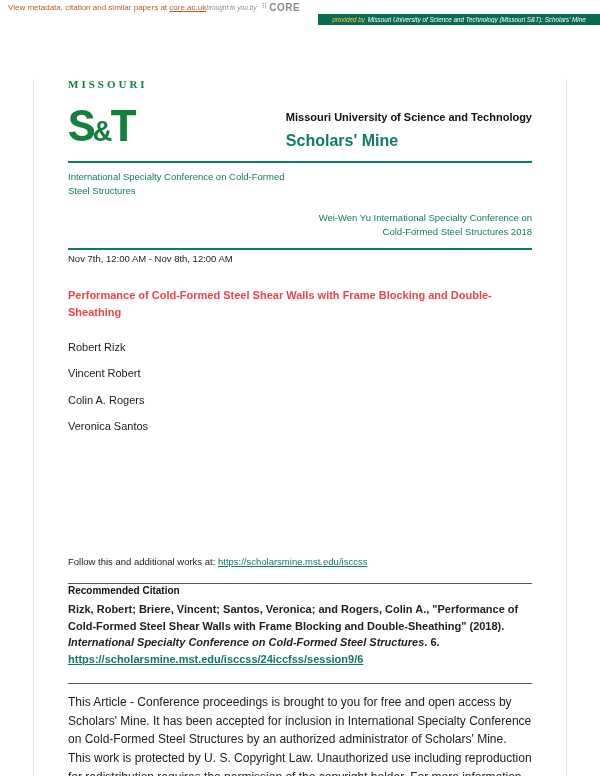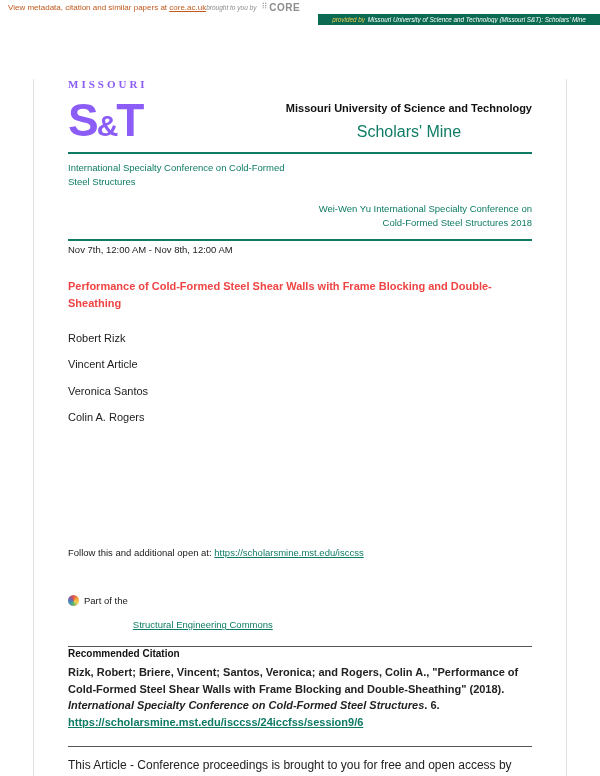--- a/index.html
+++ b/index.html
@@ -22,29 +22,29 @@
     align-items:center; justify-content:center; gap:3px; padding:0 6px; }
   .provided-bar span { font-size:6.3px; font-style:italic; white-space:nowrap; overflow:hidden; }
   .pv-label { color:#f2cd4f; }
   .pv-src { color:#ffffff; }
 
   
   .page { position:relative; margin:3px 33px 0; height:748px;
     border-left:1px solid #e3e3e3; border-right:1px solid #e3e3e3; padding:0 34px; }
 
   .masthead { margin-top:54px; display:flex; justify-content:space-between; align-items:flex-end; }
-  .logo { color:#8b5cf6; line-height:1; }
+  .logo { color:#15803d; line-height:1; }
   .logo-top { font-family:"Liberation Serif", serif; font-weight:bold; font-size:11px;
     letter-spacing:3px; }
-  .logo-st { font-family:Liberation Sans, sans-serif; font-weight:bold; font-size:46px;
-    letter-spacing:-2px; margin-top:7px; }
+  .logo-st { font-family:Liberation Mono, monospace; font-weight:bold; font-size:46px;
+    letter-spacing:-2px; margin-top:16px; }
   .logo-st .amp { font-size:30px; }
-  .mast-right { text-align:center; padding-bottom:2px; }
+  .mast-right { text-align:left; padding-bottom:2px; }
   .univ { font-size:11px; font-weight:bold; color:#111; }
-  .repo { font-size:16px; font-weight:normal; color:#0e7b65; margin-top:9px; }
+  .repo { font-size:16px; font-weight:bold; color:#0e7b65; margin-top:9px; }
 
   .rule-teal { border:0; border-top:2px solid #0e7b65; margin-top:9px; }
 
   .nav-row { display:flex; justify-content:space-between; margin-top:7px; }
   .nav-col { width:48%; font-size:9.5px; line-height:1.45; color:#0e7b65; cursor:pointer; }
   .nav-col.right { text-align:right;margin-top:41px; }
 
   .date-line { margin-top:3px; font-size:9.5px; color:#222; }
 
   .title { margin-top:23px; font-size:11px; font-weight:bold; line-height:1.55; color:#ef4444; }
@@ -111,35 +111,30 @@
   </div>
 
   <hr class="rule-teal">
 
   <div class="date-line">Nov 7th, 12:00 AM - Nov 8th, 12:00 AM</div>
 
   <h1 class="title">Performance of Cold-Formed Steel Shear Walls with Frame Blocking and Double-Sheathing</h1>
 
   <div class="authors">
     <div class="author">Robert Rizk</div>
-    <div class="author">Vincent Article</div>
+    <div class="author">Vincent Robert</div>
+    <div class="author">Colin A. Rogers</div>
     <div class="author">Veronica Santos</div>
-    <div class="author">Colin A. Rogers</div>
   </div>
 
   <div class="follow">
-    <span>Follow this and additional open at:</span>
+    <span>Follow this and additional works at:</span>
     <a class="tlink">https://scholarsmine.mst.edu/isccss</a>
   </div>
 
-  <div class="partof">
-    <span class="commons-icon"></span>
-    <span>Part of the</span>
-    <a class="tlink">Structural Engineering Commons</a>
-  </div>
 
   <hr class="rule-gray">
 
   <div class="cit-head">Recommended Citation</div>
 
   <p class="cit-body">
     <span>Rizk, Robert; Briere, Vincent; Santos, Veronica; and Rogers, Colin A., "Performance of Cold-Formed Steel Shear Walls with Frame Blocking and Double-Sheathing" (2018). </span><span class="ital">International Specialty Conference on Cold-Formed Steel Structures</span><span>. 6.</span><br>
     <a class="tlink">https://scholarsmine.mst.edu/isccss/24iccfss/session9/6</a>
   </p>
 

